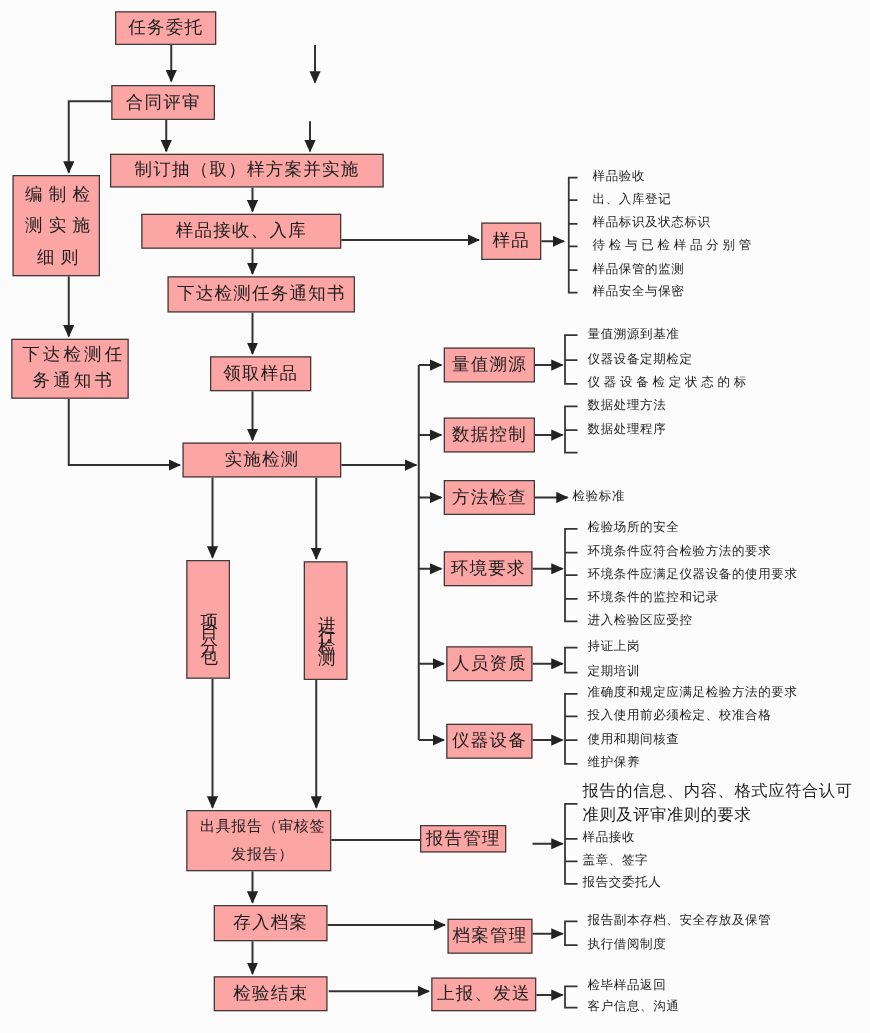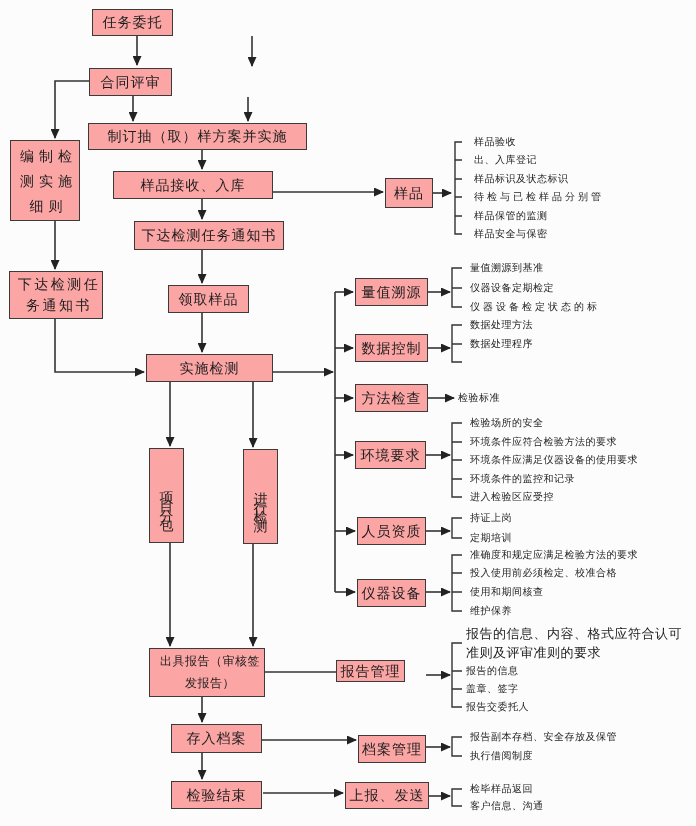--- a/index.html
+++ b/index.html
@@ -141,21 +141,21 @@
 
   <div class="leaf" style="left:470px;top:509px">持证上岗</div>
   <div class="leaf" style="left:470px;top:529px">定期培训</div>
 
   <div class="leaf" style="left:470px;top:546px">准确度和规定应满足检验方法的要求</div>
   <div class="leaf" style="left:470px;top:564px">投入使用前必须检定、校准合格</div>
   <div class="leaf" style="left:470px;top:583px">使用和期间核查</div>
   <div class="leaf" style="left:470px;top:602px">维护保养</div>
 
   <div class="leaf-block" style="left:466px;top:624px">报告的信息、内容、格式应符合认可准则及评审准则的要求</div>
-  <div class="leaf" style="left:466px;top:662px">报告的信息</div>
+  <div class="leaf" style="left:466px;top:662px">样品接收</div>
   <div class="leaf" style="left:466px;top:680px">盖章、签字</div>
   <div class="leaf" style="left:466px;top:698px">报告交委托人</div>
 
   <div class="leaf" style="left:470px;top:728px">报告副本存档、安全存放及保管</div>
   <div class="leaf" style="left:470px;top:747px">执行借阅制度</div>
 
   <div class="leaf" style="left:470px;top:780px">检毕样品返回</div>
   <div class="leaf" style="left:470px;top:797px">客户信息、沟通</div>
 
 </div>

